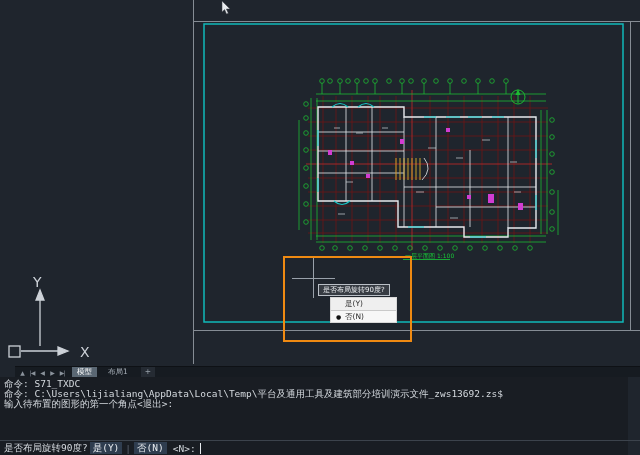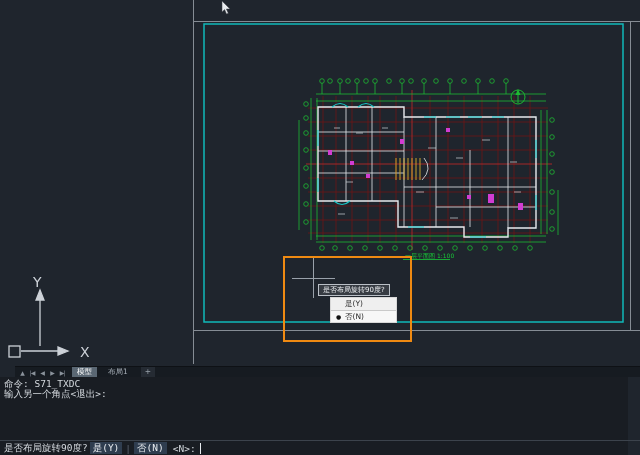--- a/index.html
+++ b/index.html
@@ -300,21 +300,22 @@
   <span class="nav-btn">▶</span>
   <span class="nav-btn">▶|</span>
   <span class="tab active">模型</span>
   <span class="tab">布局1</span>
   <span class="tab plus">+</span>
 </div>
 
 <div id="cmdline">
   <div id="cmd-history">
     <div>命令: S71_TXDC</div>
-    <div>输入另一个角点&lt;退出&gt;:</div>
+    <div>命令: C:\Users\lijialiang\AppData\Local\Temp\平台及通用工具及建筑部分培训演示文件_zws13692.zs$</div>
+    <div>输入待布置的图形的第一个角点&lt;退出&gt;:</div>
   </div>
   <div id="cmd-input">
     <span>是否布局旋转90度?</span>
     <span class="chip">是(Y)</span>
     <span class="chip-sep">|</span>
     <span class="chip">否(N)</span>
     <span style="margin-left:4px">&lt;N&gt;:</span>
     <span id="caret"></span>
   </div>
 </div>

